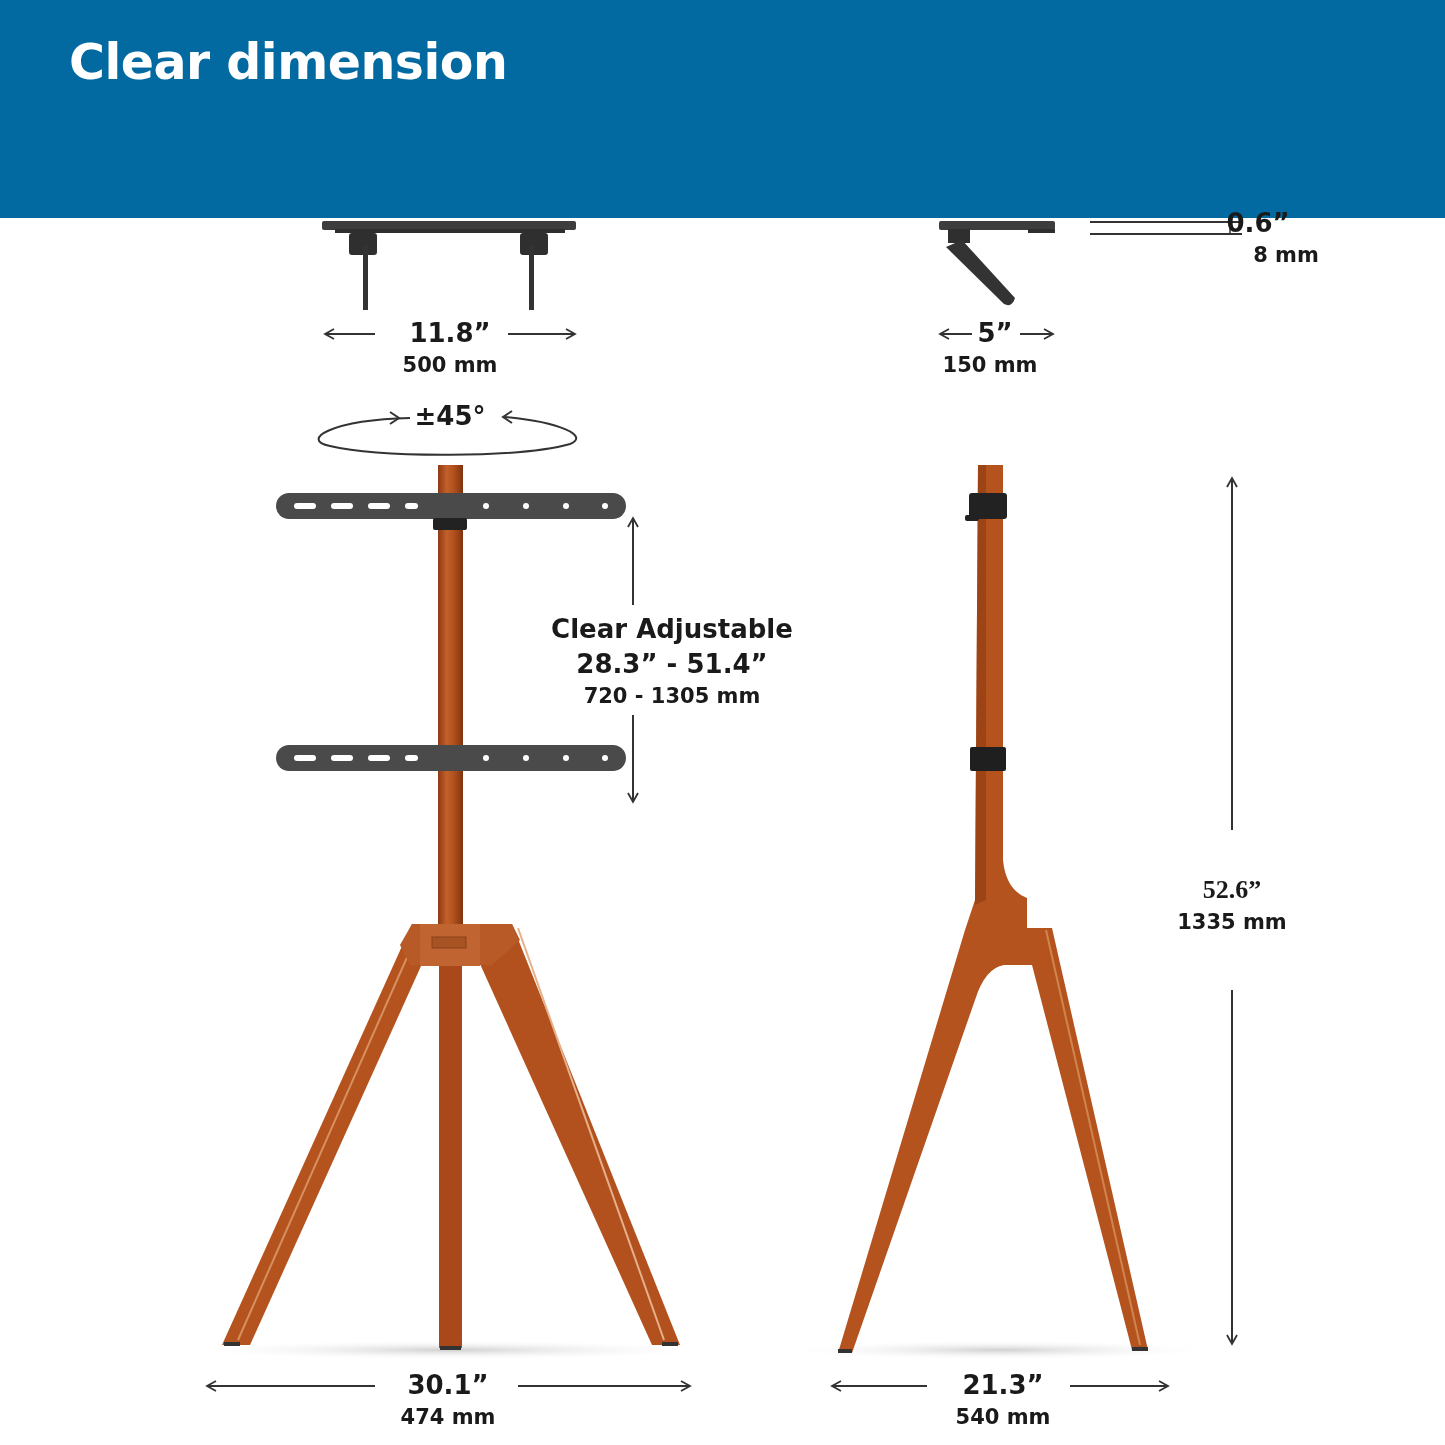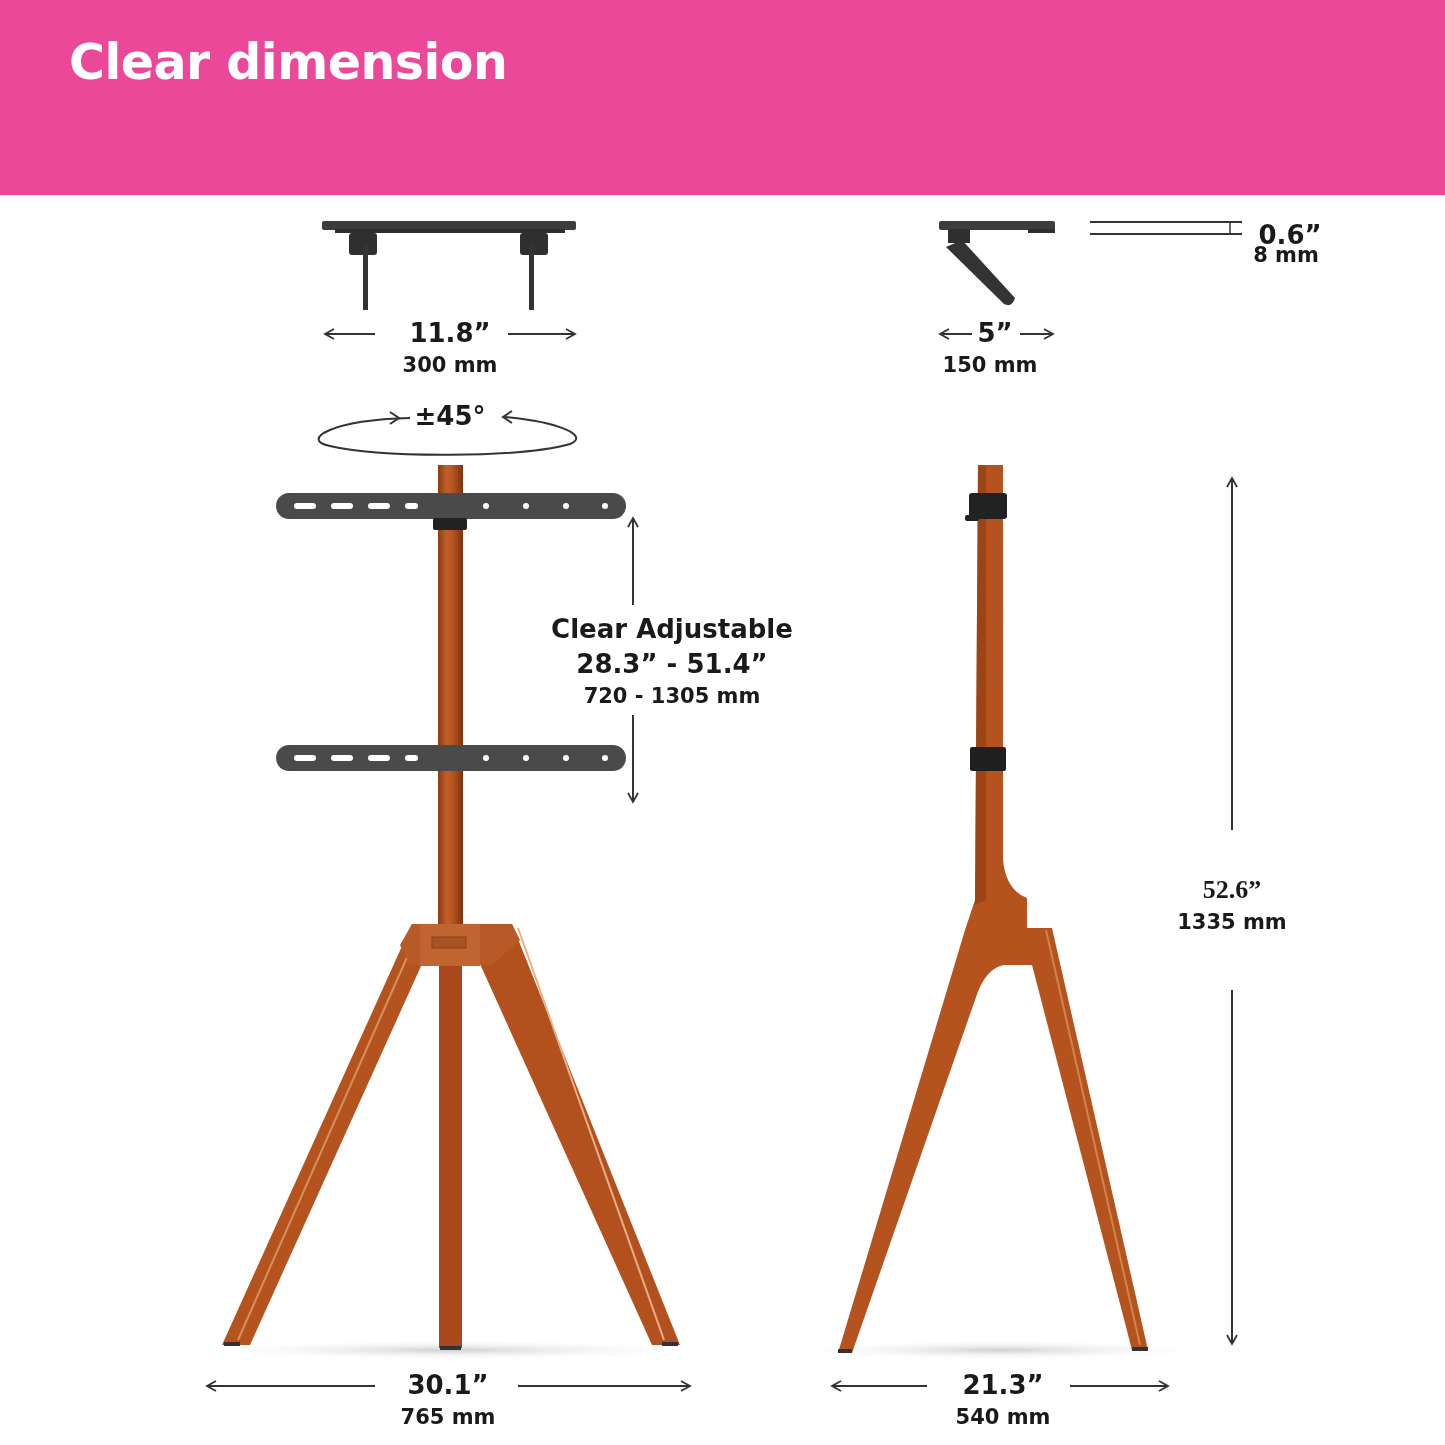--- a/index.html
+++ b/index.html
@@ -1,17 +1,17 @@
 <!DOCTYPE html>
 <html><head>
 <meta charset="utf-8">
 <style>
   html, body { margin:0; padding:0; }
   body { width:1445px; height:1445px; background:#ffffff; position:relative; overflow:hidden; font-family:"DejaVu Sans", sans-serif; color:#1a1a1a; }
-  .header { position:absolute; left:0; top:0; width:1445px; height:195px; background:#ec4899; }
+  .header { position:absolute; left:0; top:0; width:1445px; height:218px; background:#0369a1; }
   .title { position:absolute; left:69px; top:34px; font-size:49px; font-weight:bold; color:#ffffff; letter-spacing:-0.5px; }
   .subtitle { position:absolute; left:69px; top:100px; font-size:38px; font-weight:bold; color:#ffffff; letter-spacing:-0.5px; }
   .lbl { position:absolute; text-align:center; font-weight:bold; white-space:nowrap; }
   .big { font-size:26px; }
   .small { font-size:21px; }
   svg.art { position:absolute; left:0; top:0; }
 </style>
 </head>
 <body>
 
@@ -124,32 +124,32 @@
     <rect x="838" y="1349" width="14" height="4" fill="#333"></rect>
     <rect x="1132" y="1347" width="16" height="4" fill="#333"></rect>
   </g>
   <line x1="1232" y1="830" x2="1232" y2="478" stroke="#333" stroke-width="2" marker-end="url(#ah)"></line>
   <line x1="1232" y1="990" x2="1232" y2="1344" stroke="#333" stroke-width="2" marker-end="url(#ah)"></line>
   <line x1="927" y1="1386" x2="832" y2="1386" stroke="#333" stroke-width="2" marker-end="url(#ah)"></line>
   <line x1="1070" y1="1386" x2="1168" y2="1386" stroke="#333" stroke-width="2" marker-end="url(#ah)"></line>
 </svg>
 
 <div class="lbl big" style="left:390px; top:318px; width:120px;">11.8”</div>
-<div class="lbl small" style="left:380px; top:353px; width:140px;">300 mm</div>
+<div class="lbl small" style="left:380px; top:353px; width:140px;">500 mm</div>
 <div class="lbl big" style="left:400px; top:401px; width:100px;">±45°</div>
 
 <div class="lbl big" style="left:965px; top:318px; width:60px;">5”</div>
 <div class="lbl small" style="left:930px; top:353px; width:120px;">150 mm</div>
-<div class="lbl big" style="left:1250px; top:208px; width:80px;margin-top:12px;">0.6”</div>
+<div class="lbl big" style="left:1218px; top:208px; width:80px;">0.6”</div>
 <div class="lbl small" style="left:1236px; top:243px; width:100px;">8 mm</div>
 
 <div class="lbl big" style="left:522px; top:614px; width:300px;">Clear Adjustable</div>
 <div class="lbl big" style="left:552px; top:649px; width:240px;">28.3” - 51.4”</div>
 <div class="lbl small" style="left:552px; top:684px; width:240px;">720 - 1305 mm</div>
 
 <div class="lbl big" style="left:1172px; top:875px; width:120px;font-family:Liberation Serif, serif;">52.6”</div>
 <div class="lbl small" style="left:1162px; top:910px; width:140px;">1335 mm</div>
 
 <div class="lbl big" style="left:388px; top:1370px; width:120px;">30.1”</div>
-<div class="lbl small" style="left:378px; top:1405px; width:140px;">765 mm</div>
+<div class="lbl small" style="left:378px; top:1405px; width:140px;">474 mm</div>
 
 <div class="lbl big" style="left:943px; top:1370px; width:120px;">21.3”</div>
 <div class="lbl small" style="left:933px; top:1405px; width:140px;">540 mm</div>
 
 </body></html>

